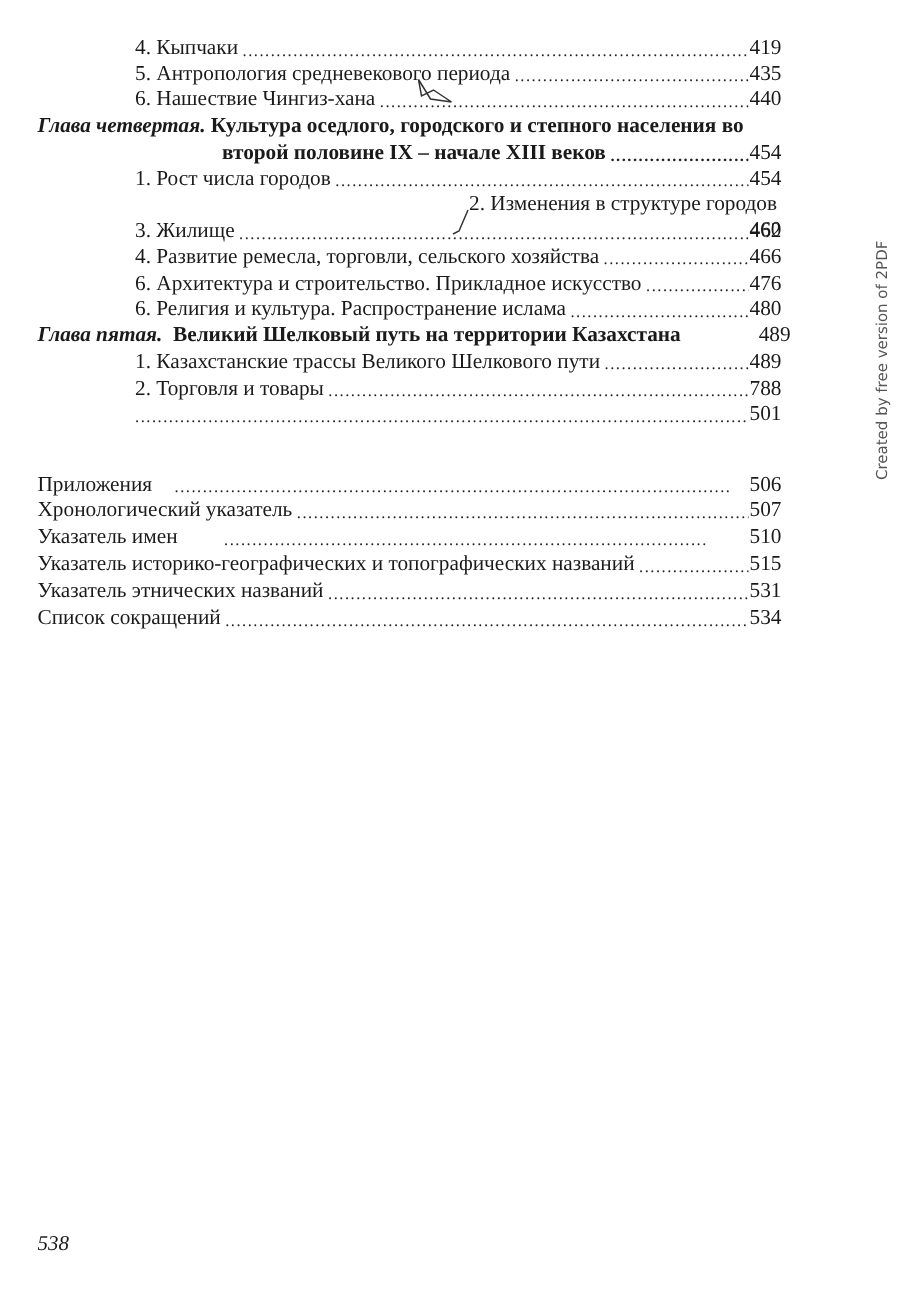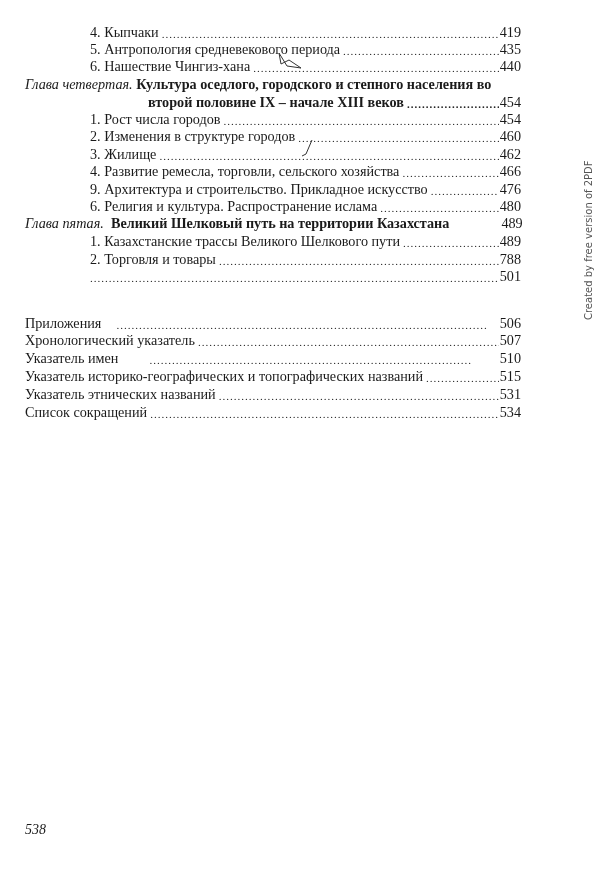--- a/index.html
+++ b/index.html
@@ -9,21 +9,21 @@
   .row { position: absolute; height: 17px; display: flex; align-items: flex-end;
          font-size: 14.2px; line-height: 17px; white-space: nowrap; }
   .row .title { flex: 0 0 auto; padding-right: 3px; }
   .row .dots { flex: 1 1 auto; overflow: hidden; height: 17px; position: relative; }
   .row .dots::after {
     content: "................................................................................................................................................................................................";
     position: absolute; left: 0; bottom: 1px; font-size: 11px; letter-spacing: 1px; line-height: 11px; color: #222;
   }
   .row .page-num { flex: 0 0 auto; padding-left: 1px; }
   .bold { font-weight: bold; }
-  .ital { font-style: italic; font-weight: normal; }
+  .ital { font-style: italic; font-weight: bold; }
   .chapter-head { position: absolute; font-size: 14.2px; line-height: 17px; white-space: nowrap; }
   .watermark { position: absolute; left: 583px; top: 190px; width: 12px; height: 130px;
                font-family: "DejaVu Sans", sans-serif; font-size: 10px; color: #555;
                writing-mode: vertical-rl; transform: rotate(180deg); white-space: nowrap; }
   .folio { position: absolute; left: 25px; top: 822px; font-size: 14px; font-style: italic; }
   .mark { position: absolute; }
 </style>
 </head>
 <body>
 
@@ -53,37 +53,37 @@
     <span class="title">второй  половине IX – начале XIII веков</span>
     <span class="dots"></span>
     <span class="page-num" style="font-weight:normal">454</span>
   </div>
 
   <div class="row" style="left:90px; width:431px; top:111px;">
     <span class="title">1. Рост числа городов</span>
     <span class="dots"></span>
     <span class="page-num">454</span>
   </div>
-  <div class="row" style="left:90px; width:431px; top:128px;">
+  <div class="row" style="left:90px; width:431px; top:128px;flex-direction:column;">
     <span class="title">2. Изменения в структуре городов</span>
     <span class="dots"></span>
     <span class="page-num">460</span>
   </div>
   <div class="row" style="left:90px; width:431px; top:146px;">
     <span class="title">3. Жилище</span>
     <span class="dots"></span>
     <span class="page-num">462</span>
   </div>
   <div class="row" style="left:90px; width:431px; top:163px;">
     <span class="title">4. Развитие ремесла, торговли, сельского хозяйства</span>
     <span class="dots"></span>
     <span class="page-num">466</span>
   </div>
   <div class="row" style="left:90px; width:431px; top:181px;">
-    <span class="title">9. Архитектура и строительство. Прикладное искусство</span>
+    <span class="title">6. Архитектура и строительство. Прикладное искусство</span>
     <span class="dots"></span>
     <span class="page-num">476</span>
   </div>
   <div class="row" style="left:90px; width:431px; top:198px;">
     <span class="title">6. Религия и культура. Распространение ислама</span>
     <span class="dots"></span>
     <span class="page-num">480</span>
   </div>
 
   <div class="row bold" style="left:25px; width:496px; top:215px;gap:24px;">

